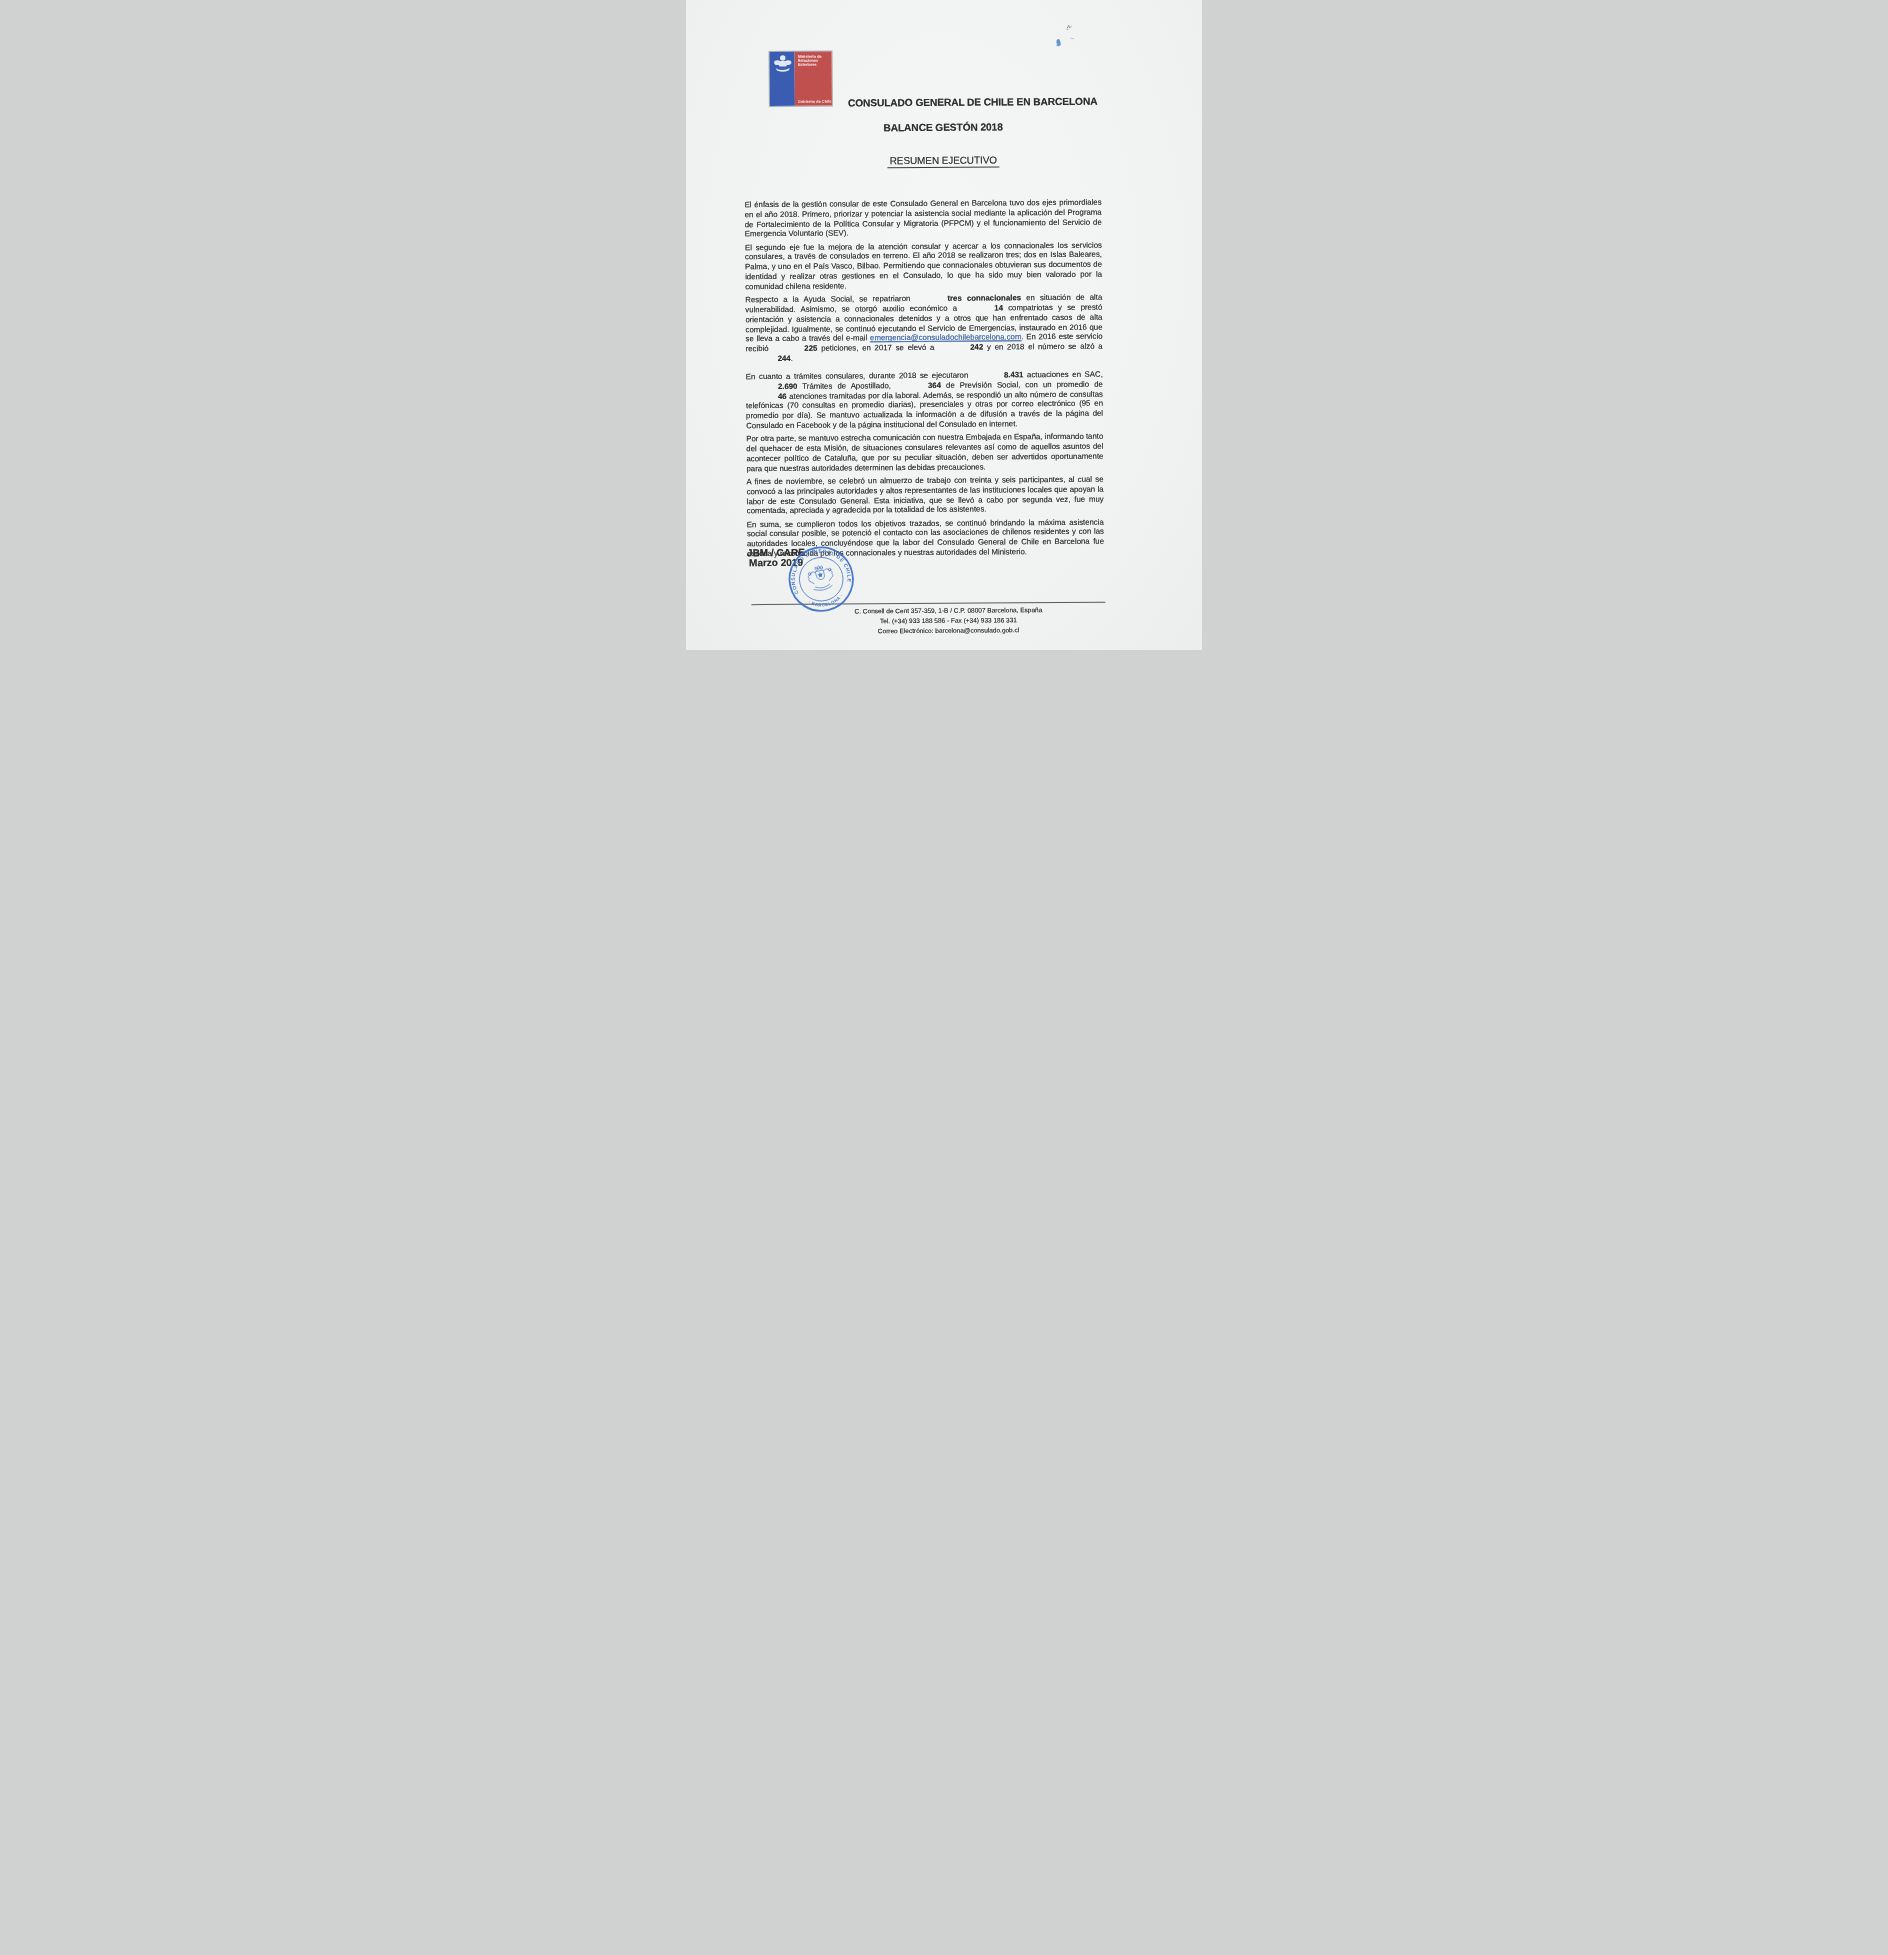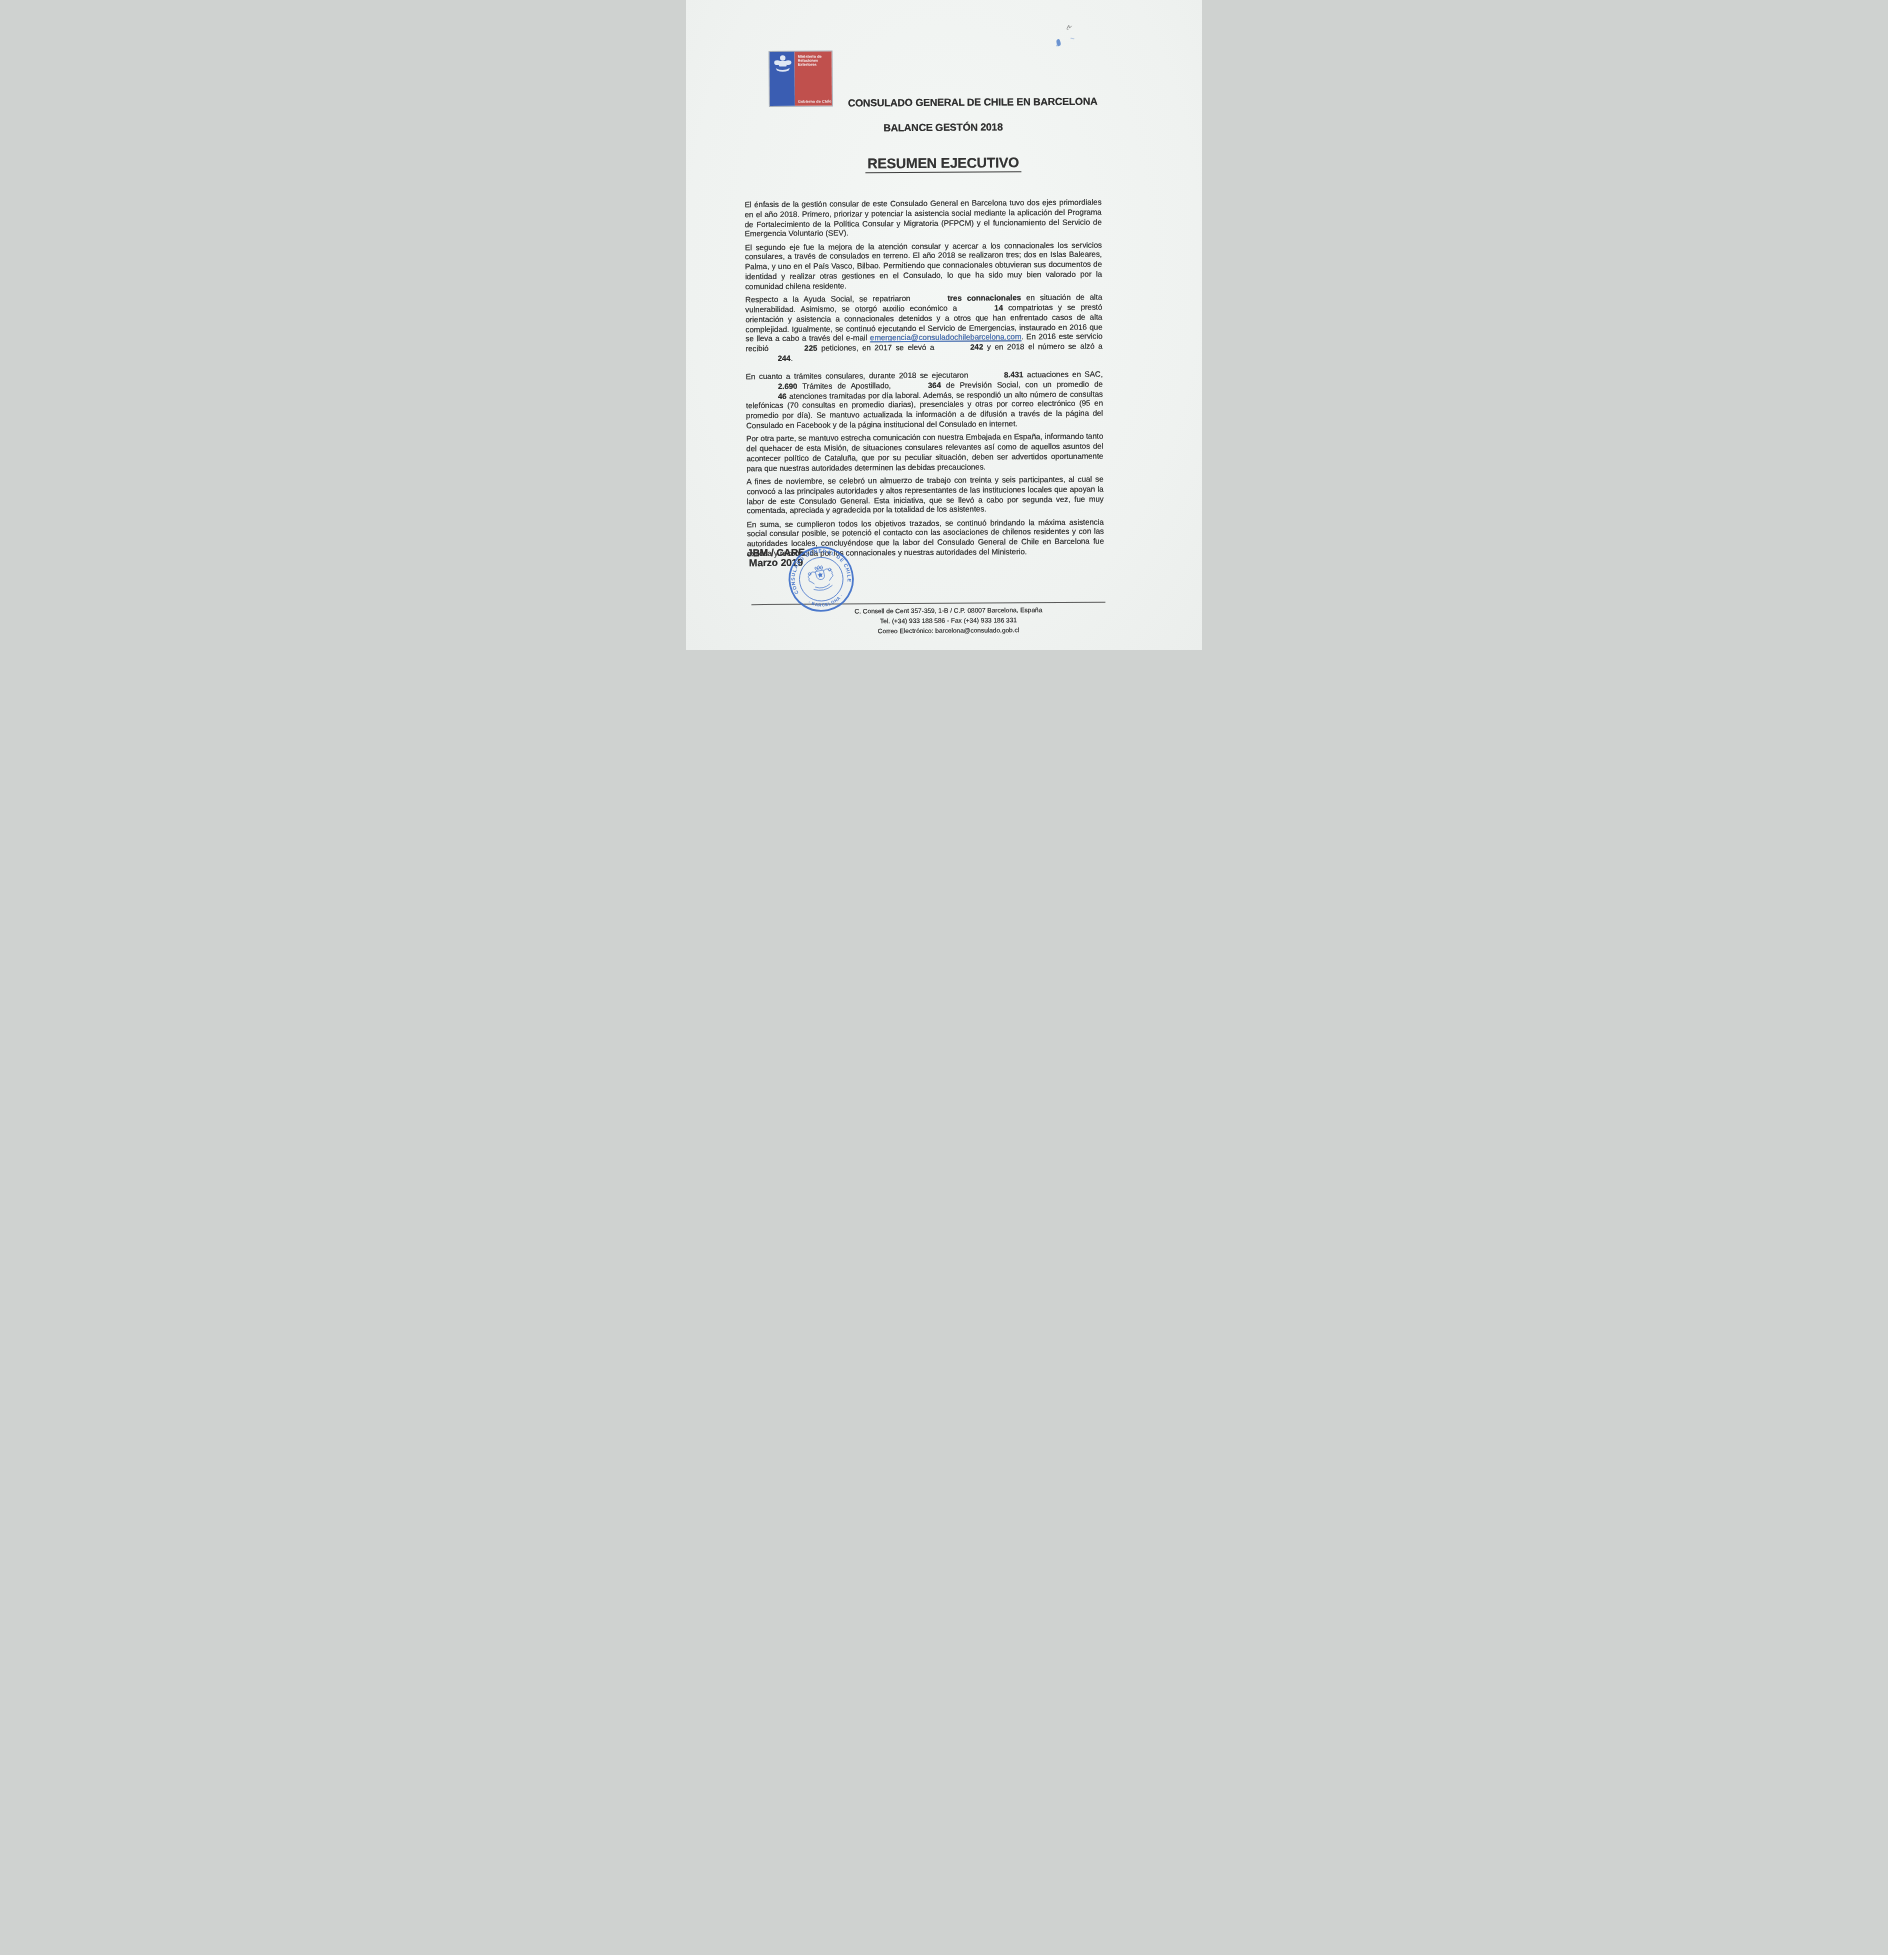--- a/index.html
+++ b/index.html
@@ -62,21 +62,21 @@
     text-shadow:0 0 0.3px rgba(46,46,46,.6);
   }
   .doc-subtitle {
     position:absolute; left:0; right:0; top:122px; text-align:center;
     font-size:10.2px; font-weight:700; letter-spacing:-0.1px;
     color:#303030; text-shadow:0 0 0.3px rgba(46,46,46,.6);
   }
   .section-heading-wrap { position:absolute; left:0; right:0; top:155px; text-align:center; }
   .section-heading {
     display:inline-block;
-    font-size:14px; font-weight:700; letter-spacing:-0.1px; color:#333;
+    font-size:10px; font-weight:400; letter-spacing:-0.1px; color:#333;
     border-bottom:1.2px solid #3c3c3c; padding:0 2px 1.2px 2px;
     text-shadow:0 0 0.3px rgba(46,46,46,.55);
   }
 
   
   .body-text {
     position:absolute; left:59px; top:199px; width:357px;
     font-size:7.8px; line-height:9.8px; color:#2d2d2d;
     text-align:justify;
     text-shadow:0 0 0.2px rgba(45,45,45,.55);

